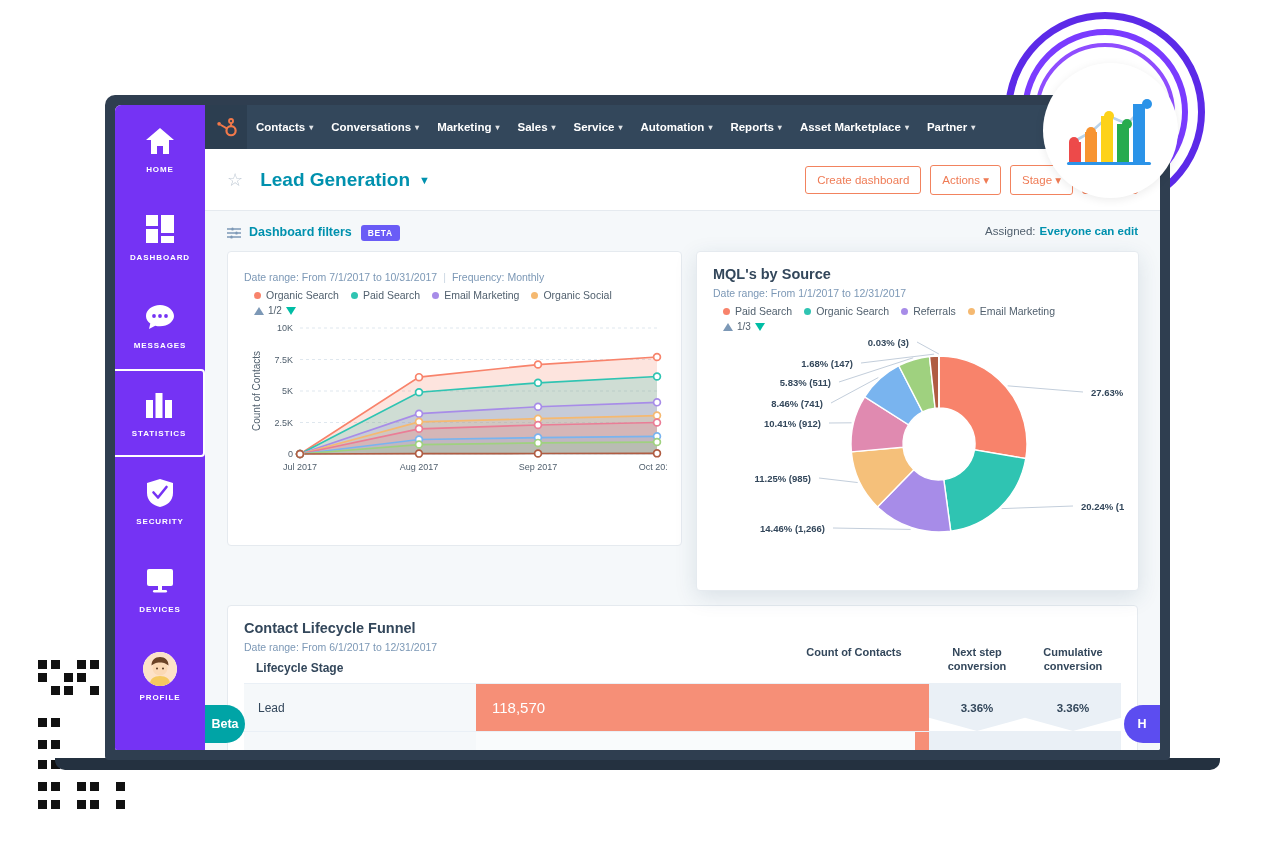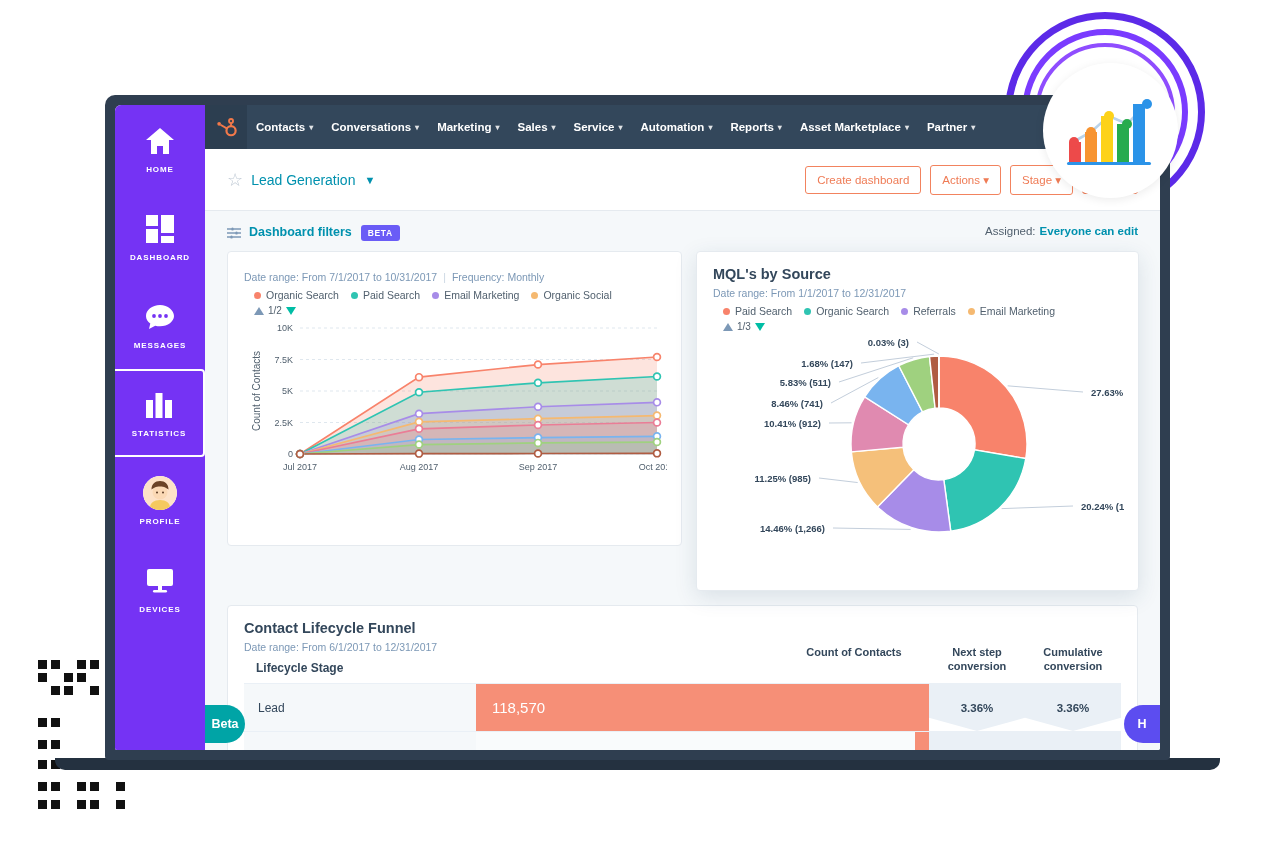--- a/index.html
+++ b/index.html
@@ -79,21 +79,21 @@
   .caret { font-size: 8px; opacity: .85; }
   .nav-right { margin-left: auto; display: flex; align-items: center; padding-right: 14px; gap: 14px; }
 
   
   .dash-head {
     position: absolute; left: 90px; top: 44px; right: 0; height: 62px;
     background: #ffffff; border-bottom: 1px solid #e5eaef;
     display: flex; align-items: center; padding: 0 22px;
   }
   .dash-title {
-    color: #0091ae; font-size: 14px; font-weight: 400; margin-left: 8px;
+    color: #0091ae; font-size: 19px; font-weight: 700; margin-left: 17px;
   }
   .star { color: #bfc9d4; font-size: 18px; }
   .tcaret { color: #0091ae; font-size: 11px; margin-left: 9px; }
   .hbtn {
     border: 1px solid #f2835e; color: #ef7b55; background: #fff;
     font-size: 11.5px; border-radius: 3px; padding: 7px 11px;
     margin-left: 9px; cursor: pointer; white-space: nowrap;
     font-family: "Liberation Sans", sans-serif;
   }
   .hbtn.primary { background: #ef7b55; color: #fff; border-color: #ef7b55; }
@@ -267,44 +267,53 @@
         <div class="side-ico">
           <svg width="30" height="26" viewBox="0 0 30 26">
             <rect x="2" y="8" width="7" height="18" fill="#fff"></rect>
             <rect x="11.5" y="1" width="7" height="25" fill="#fff"></rect>
             <rect x="21" y="8" width="7" height="18" fill="#fff"></rect>
           </svg>
         </div>
         <div class="side-label">STATISTICS</div>
       </div>
 
+      <div class="side-item">
+        <div class="side-ico">
+          <svg width="28" height="30" viewBox="0 0 28 30">
+            <path d="M14 1 L27 5 V15c0 8-6 12.5-13 14-7-1.5-13-6-13-14V5Z" fill="#fff"></path>
+            <path d="M7.5 14.5 L12 19.5 L20.5 9" stroke="#7533f4" stroke-width="2.6" fill="none" stroke-linecap="round" stroke-linejoin="round"></path>
+          </svg>
+        </div>
+        <div class="side-label">SECURITY</div>
+      </div>
+
+      <div class="side-item">
+        <div class="side-ico">
+          <svg width="28" height="26" viewBox="0 0 28 26">
+            <rect x="1" y="1" width="26" height="17" rx="2" fill="#fff"></rect>
+            <rect x="12" y="18" width="4" height="4" fill="#fff"></rect>
+            <rect x="7" y="22" width="14" height="2.6" rx="1.3" fill="#fff"></rect>
+          </svg>
+        </div>
+        <div class="side-label">DEVICES</div>
+      </div>
 
       <div class="side-item">
         <div class="avatar-c">
           <svg width="34" height="34" viewBox="0 0 34 34">
             <circle cx="17" cy="17" r="17" fill="#fde2c8"></circle>
             <path d="M17 24c6 0 10 3 10 7.5v2.5H7v-2.5C7 27 11 24 17 24Z" fill="#f5c95f"></path>
             <circle cx="17" cy="16" r="7.5" fill="#fbd9b5"></circle>
             <path d="M8.5 13.5C8.5 8 12 5 17 5s8.5 3 8.5 8.5c-2-1.5-4-3-8.5-3s-6.5 1.5-8.5 3Z" fill="#6b4326"></path>
             <circle cx="14" cy="16.5" r="1" fill="#5a3a24"></circle>
               <circle cx="20" cy="16.5" r="1" fill="#5a3a24"></circle>
           </svg>
         </div>
         <div class="side-label">PROFILE</div>
-      </div>
-
-      <div class="side-item">
-        <div class="side-ico">
-          <svg width="28" height="26" viewBox="0 0 28 26">
-            <rect x="1" y="1" width="26" height="17" rx="2" fill="#fff"></rect>
-            <rect x="12" y="18" width="4" height="4" fill="#fff"></rect>
-            <rect x="7" y="22" width="14" height="2.6" rx="1.3" fill="#fff"></rect>
-          </svg>
-        </div>
-        <div class="side-label">DEVICES</div>
       </div>
     </div>
 
     <div class="topnav">
       <div class="hs-logo">
         <svg width="22" height="22" viewBox="0 0 24 24">
           <circle cx="17.5" cy="16" r="5" fill="none" stroke="#f2794a" stroke-width="2.4"></circle>
           <circle cx="17.5" cy="5.5" r="2.2" fill="none" stroke="#f2794a" stroke-width="2"></circle>
           <path d="M17.5 8v3" stroke="#f2794a" stroke-width="2"></path>
           <path d="M12.8 13.5 L6 9.5" stroke="#f2794a" stroke-width="2"></path>

